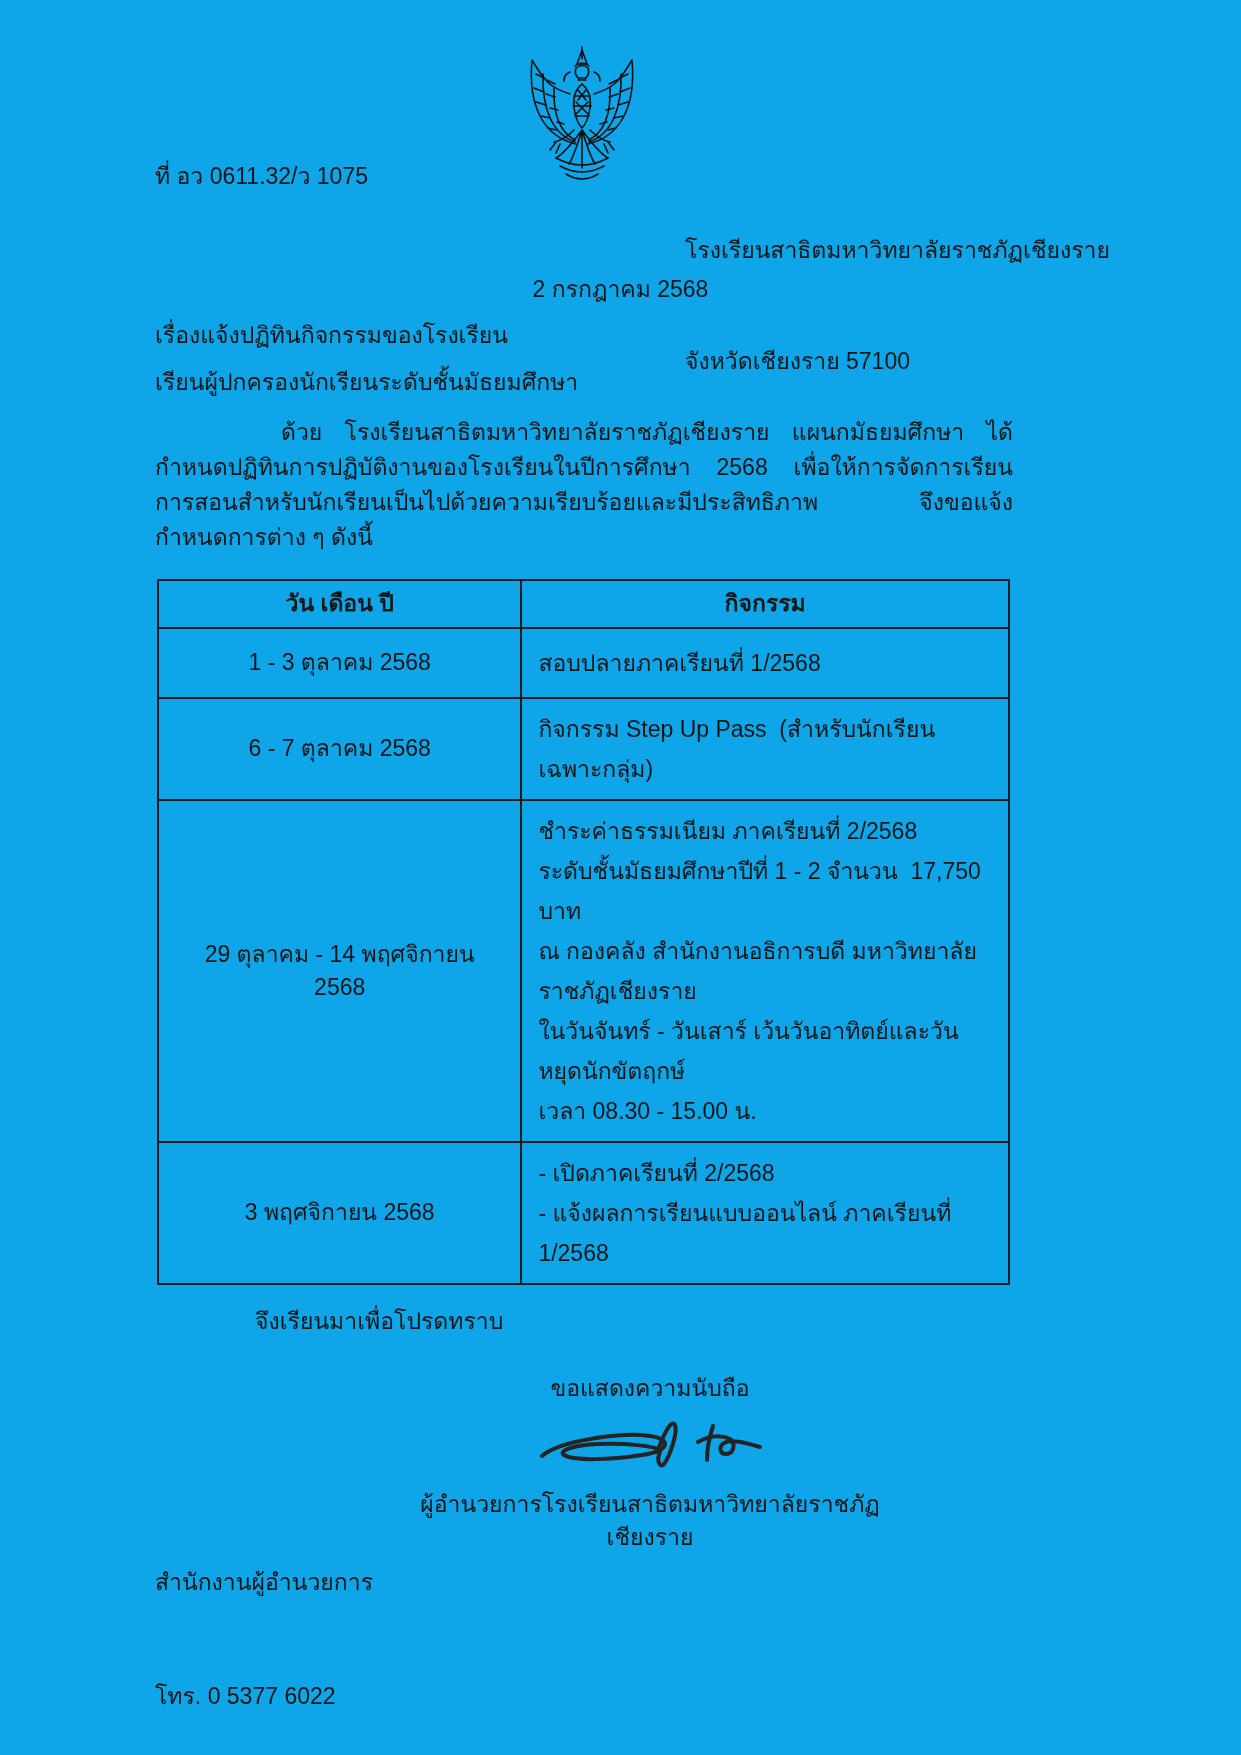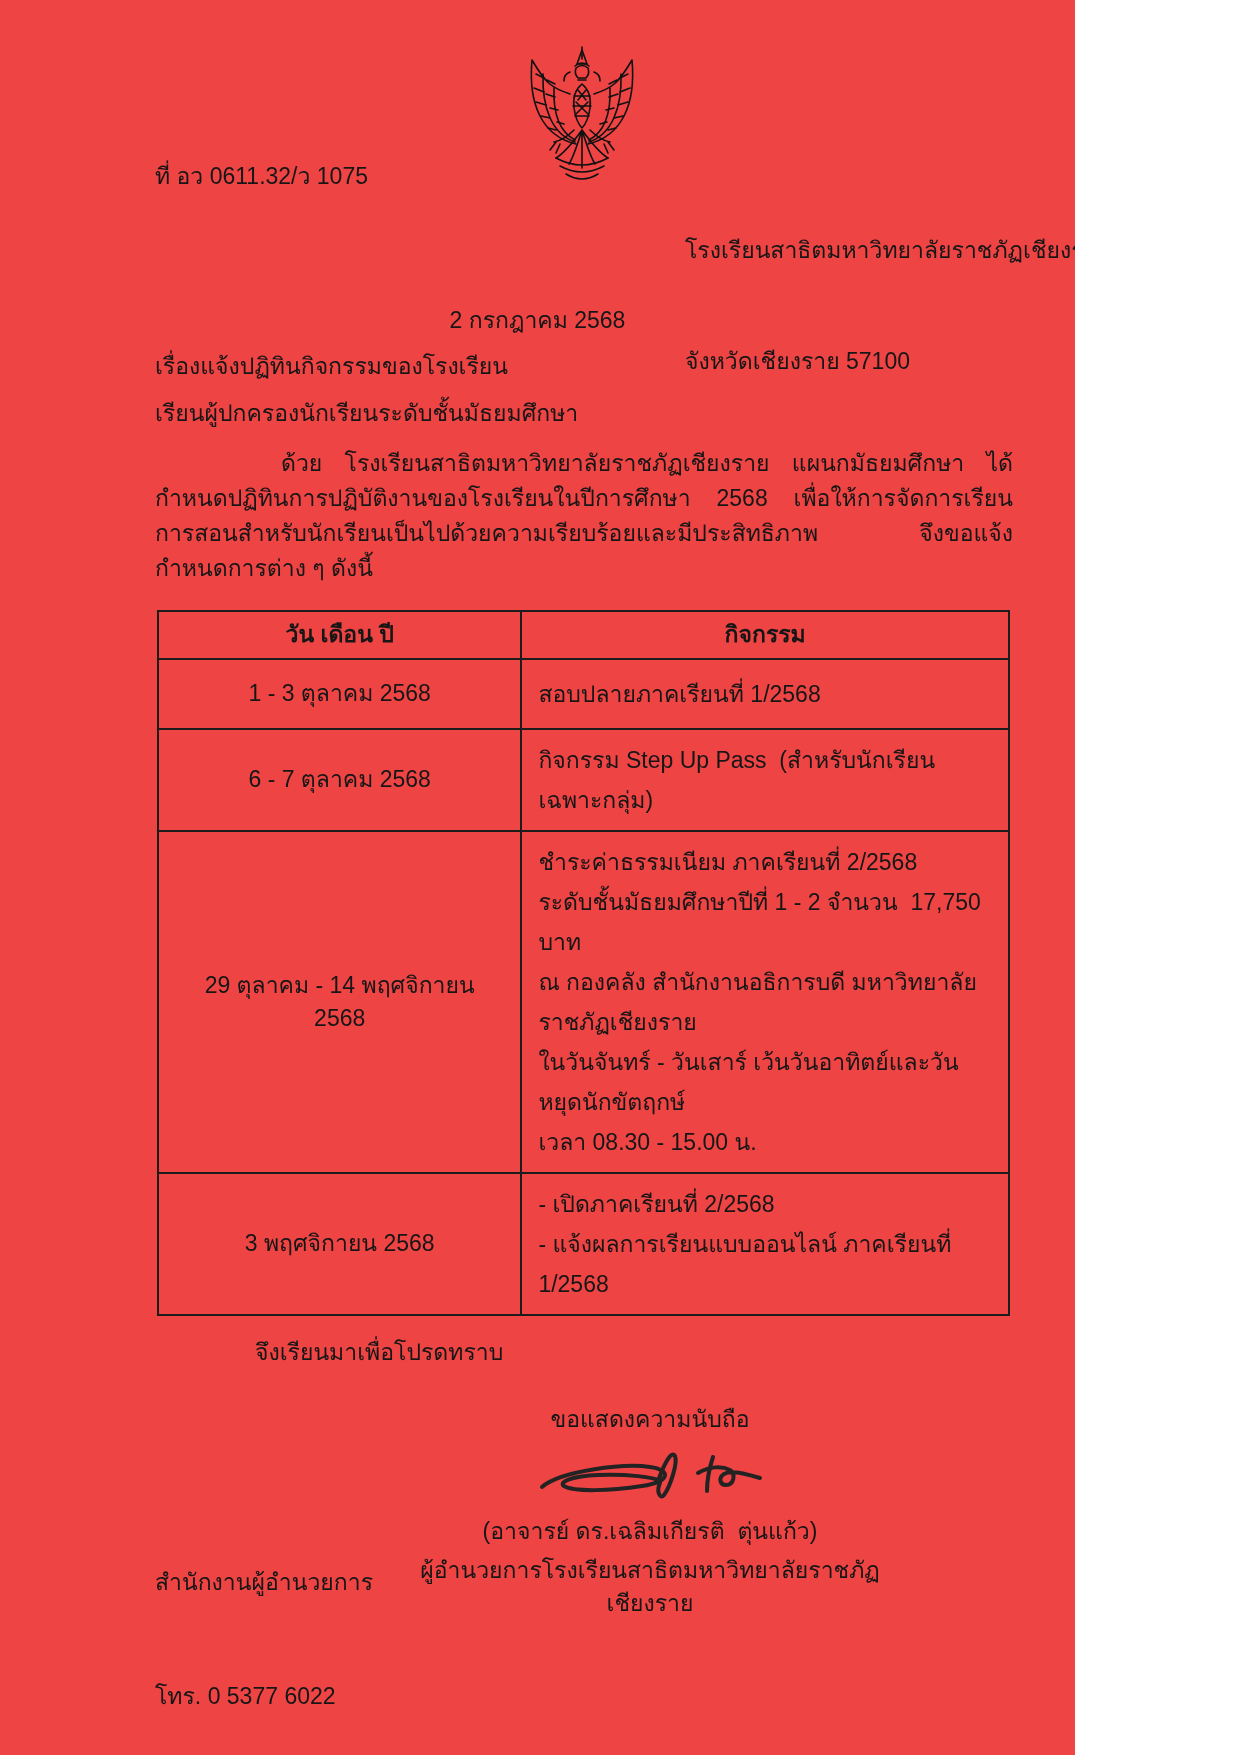--- a/index.html
+++ b/index.html
@@ -3,32 +3,32 @@
 <meta charset="utf-8">
 <style>
   * { margin:0; padding:0; box-sizing:border-box; }
   html,body { background:#ffffff; }
   body {
     font-family: "Liberation Sans", "DejaVu Sans", sans-serif;
     color:#161616;
   }
   .page {
     position:relative;
-    width:1075px; height:1755px;
-    background:#ef4444;
+    width:1241px; height:1755px;
+    background:#0ea5e9;
     overflow:hidden;
     font-size:23px;
     line-height:1.45;
   }
   
   .header { position:relative; height:240px; }
   .emblem { position:absolute; left:512px; top:44px; width:140px; height:150px; }
   .doc-number { position:absolute; left:155px; top:160px; white-space:pre; }
   .sender { position:absolute; left:685px; top:158px; line-height:37px; white-space:pre; }
-  .date-line { text-align:center; margin-top:64px; }
+  .date-line { text-align:center; margin-top:33px; }
   
   .subject-line, .to-line { margin:13px 155px 0 155px; }
   .label { display:inline-block; }
   .after-label { display:inline-block; }
   
   .para {
     margin:16px 0 0 155px;
     width:858px;
     text-align:justify;
     text-indent:126px;
@@ -194,21 +194,20 @@
 
     <svg class="signature-svg" width="240" height="72" viewBox="0 0 240 72" aria-hidden="true">
       <g fill="none" stroke="#232323" stroke-width="4" stroke-linecap="round">
         <path d="M12 46 C30 30 94 22 120 26 C142 29 140 41 112 45 C80 50 44 51 34 45 C28 41 42 35 68 34 C98 33 124 36 130 40"></path>
         <path d="M128 40 C136 18 142 10 145 15 C148 22 140 46 134 54 C130 59 126 50 130 42"></path>
         <path d="M183 16 C179 28 177 42 177 50"></path>
         <path d="M168 32 C180 25 192 25 200 29 C206 33 204 44 196 44 C190 44 188 37 194 33 C201 29 214 32 230 37"></path>
       </g>
     </svg>
 
-    <div class="signer-name">(อาจารย์ ดร.เฉลิมเกียรติ  ตุ่นแก้ว)</div>
     <div class="signer-title">ผู้อำนวยการโรงเรียนสาธิตมหาวิทยาลัยราชภัฏเชียงราย</div>
   </div>
 
   <div class="footer">
     <div>สำนักงานผู้อำนวยการ</div>
     <div>โทร. 0 5377 6022</div>
     
     
   </div>
 

